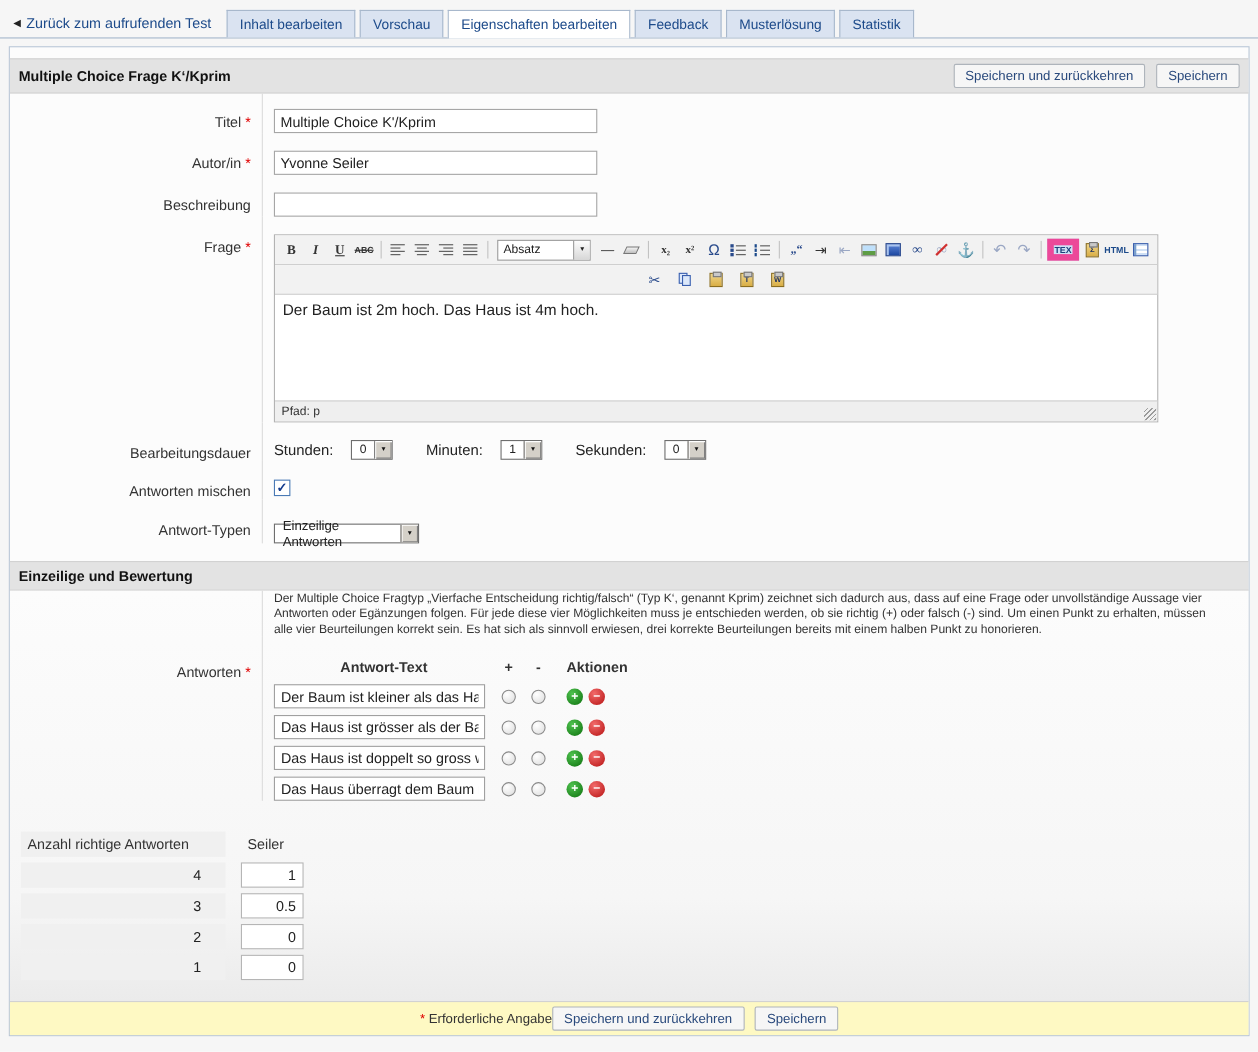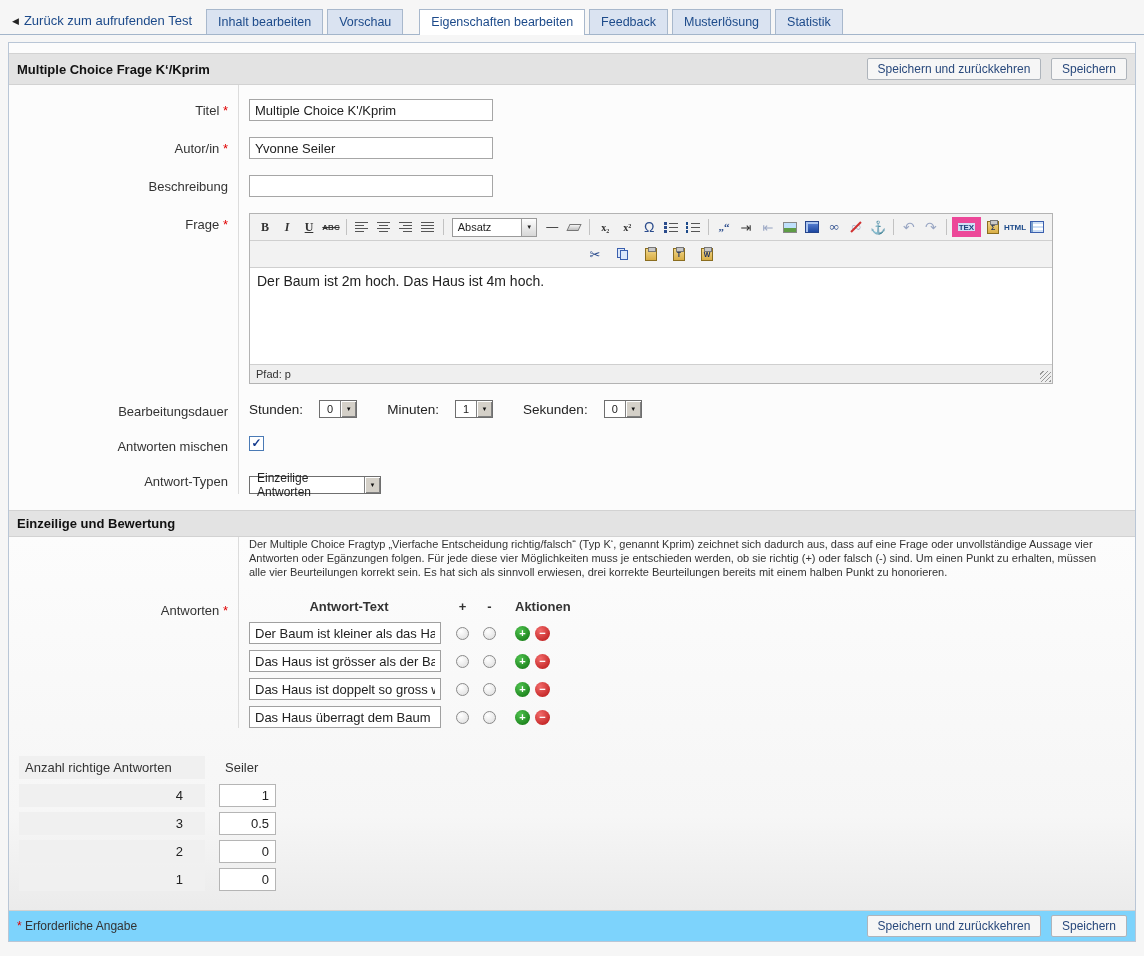--- a/index.html
+++ b/index.html
@@ -10,39 +10,39 @@
     font-family:"Liberation Sans", sans-serif;
     font-size:13px; color:#222;
   }
 
   
   .tabbar { display:flex; align-items:flex-end; padding:8px 0 0 4px; border-bottom:1px solid #a3b5ca; }
   .backlink { display:inline-flex; align-items:center; gap:5px; padding:5px 14px 6px 8px; color:#1c4a8a; cursor:pointer; }
   .backlink .arr { color:#222; font-size:9px; }
   .tab { margin-right:4px; padding:5px 11px 5px; background:#dae3f1; border:1px solid #a8b8cc; border-bottom:none;
          color:#1c4a8a; font-size:12.5px; cursor:pointer; white-space:nowrap; }
-  .tab.active { background:#fff; margin-bottom:-1px; padding-bottom:6px;margin-left:12px; }
+  .tab.active { background:#fff; margin-bottom:-1px; padding-bottom:6px; }
 
   
   .panel { margin:7px 8px 0 8px; height:900px; background:#fcfcfc; border:1px solid #b9c6d6; padding-top:10px;
            display:flex; flex-direction:column; }
 
   .barrow { display:flex; justify-content:space-between; align-items:center; background:#e3e3e3;
             border-top:1px solid #d2d2d2; border-bottom:1px solid #d2d2d2; padding:4px 8px; }
   .bar-title { font-weight:bold; font-size:13px; color:#111; }
   .btn { background:#f6f6f6; border:1px solid #aeb4bb; border-radius:2px; color:#29497c;
          font-size:12px; padding:3px 10px; cursor:pointer; font-family:"Liberation Sans",sans-serif; }
   .btn + .btn { margin-left:6px; }
 
   
   .frow { display:grid; grid-template-columns:230px 1fr; }
   .lcell { text-align:right; padding:20px 10px 0 0; border-right:1px solid #dcdcdc; color:#333; }
   .ccell { padding:16px 0 0 10px; }
   .req { color:#e00000; }
-  .tinput { height:22px; width:244px; border:1px solid #a6a6a6; padding:2px 5px; font-size:13px;
+  .tinput { height:22px; width:294px; border:1px solid #a6a6a6; padding:2px 5px; font-size:13px;
             font-family:"Liberation Sans",sans-serif; color:#222; background:#fff; }
 
   
   .editor { width:804px; border:1px solid #b3b3b3; background:#fff; }
   .tbrow { display:flex; align-items:center; background:#f2f2f2; padding:3px 4px; border-bottom:1px solid #cfcfcf; }
   .tbrow.second { justify-content:center; gap:6px; }
   .tbtn { min-width:20px; height:20px; display:inline-flex; align-items:center; justify-content:center;
           font-size:12px; color:#333; cursor:pointer; margin:0 1px; position:relative; }
   .sep { width:1px; height:16px; background:#c2c2c2; margin:0 4px; }
   .b { font-weight:bold; font-family:"Liberation Serif",serif; }
@@ -116,21 +116,21 @@
   .act.minus { background:radial-gradient(circle at 35% 30%,#f26a6a,#b61212); }
 
   .wgrid { display:grid; grid-template-columns:186px 14px 70px; row-gap:5px; align-items:center; }
   .wblock-bg { background:#f0f0f0; }
   .whdr { font-size:13px; color:#333; padding:4px 6px; }
   .wnum { text-align:right; padding:4px 22px 4px 0; font-size:13px; color:#222; }
   .winput { width:57px; height:23px; border:1px solid #b5b5b5; font-size:13px; text-align:right; padding:1px 6px;
             font-family:"Liberation Sans",sans-serif; color:#222; background:#fff; }
 
   
-  .footer { display:flex; justify-content:space-between; align-items:center; background:#7dd3fc;
+  .footer { display:flex; justify-content:center; align-items:center; background:#fef9c3;
             border-top:1px solid #d2d2d2; padding:4px 8px; margin-top:auto; }
   .fnote { font-size:12px; color:#333; }
 </style>
 </head>
 <body>
 
 <div class="tabbar">
   <span class="backlink">
     <span class="arr">◀</span>
     <span>Zurück zum aufrufenden Test</span>

